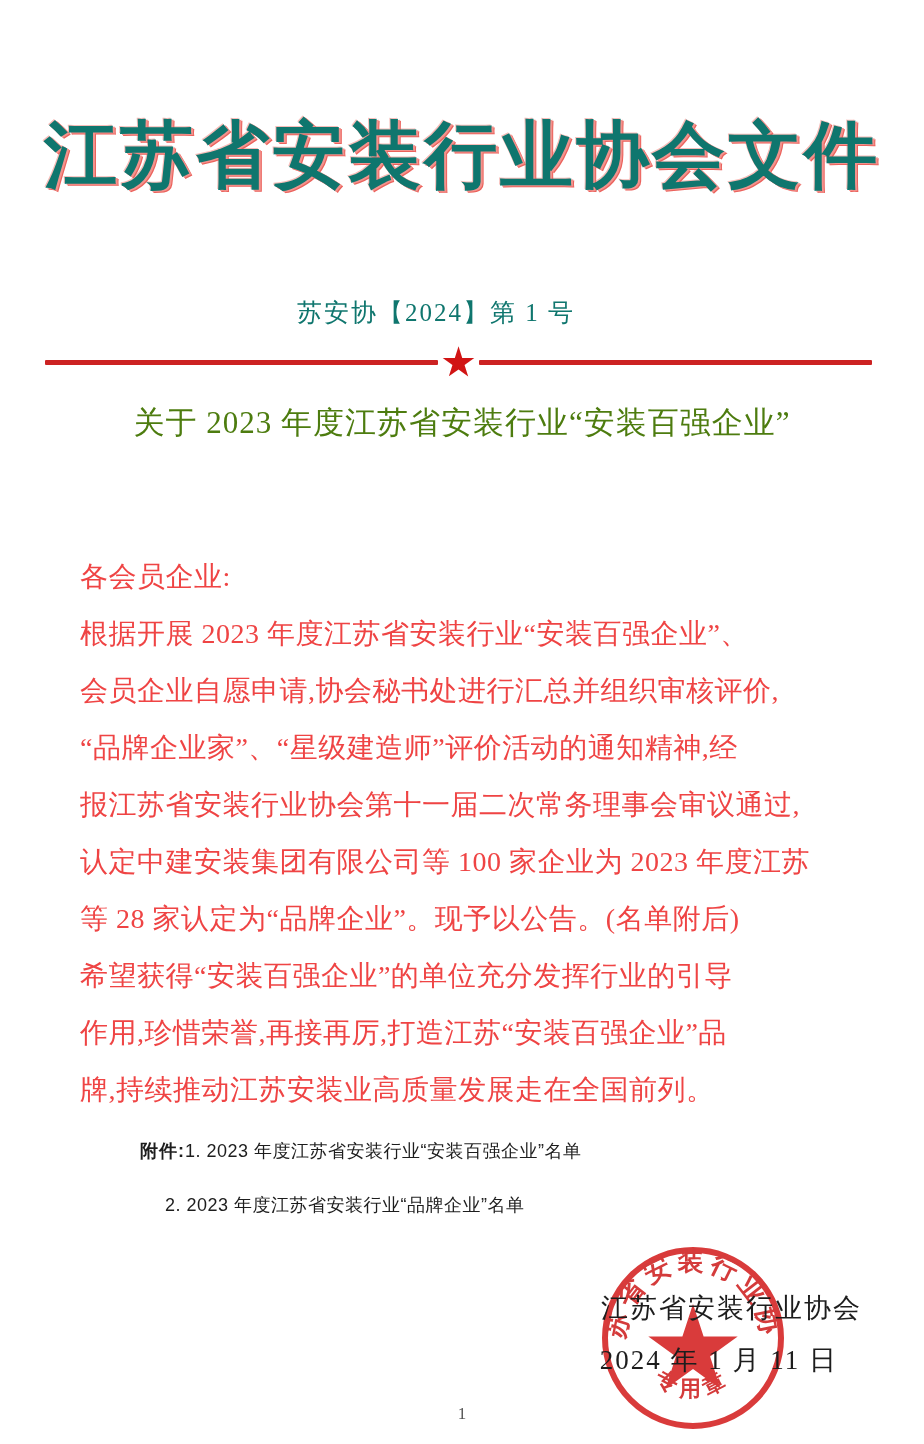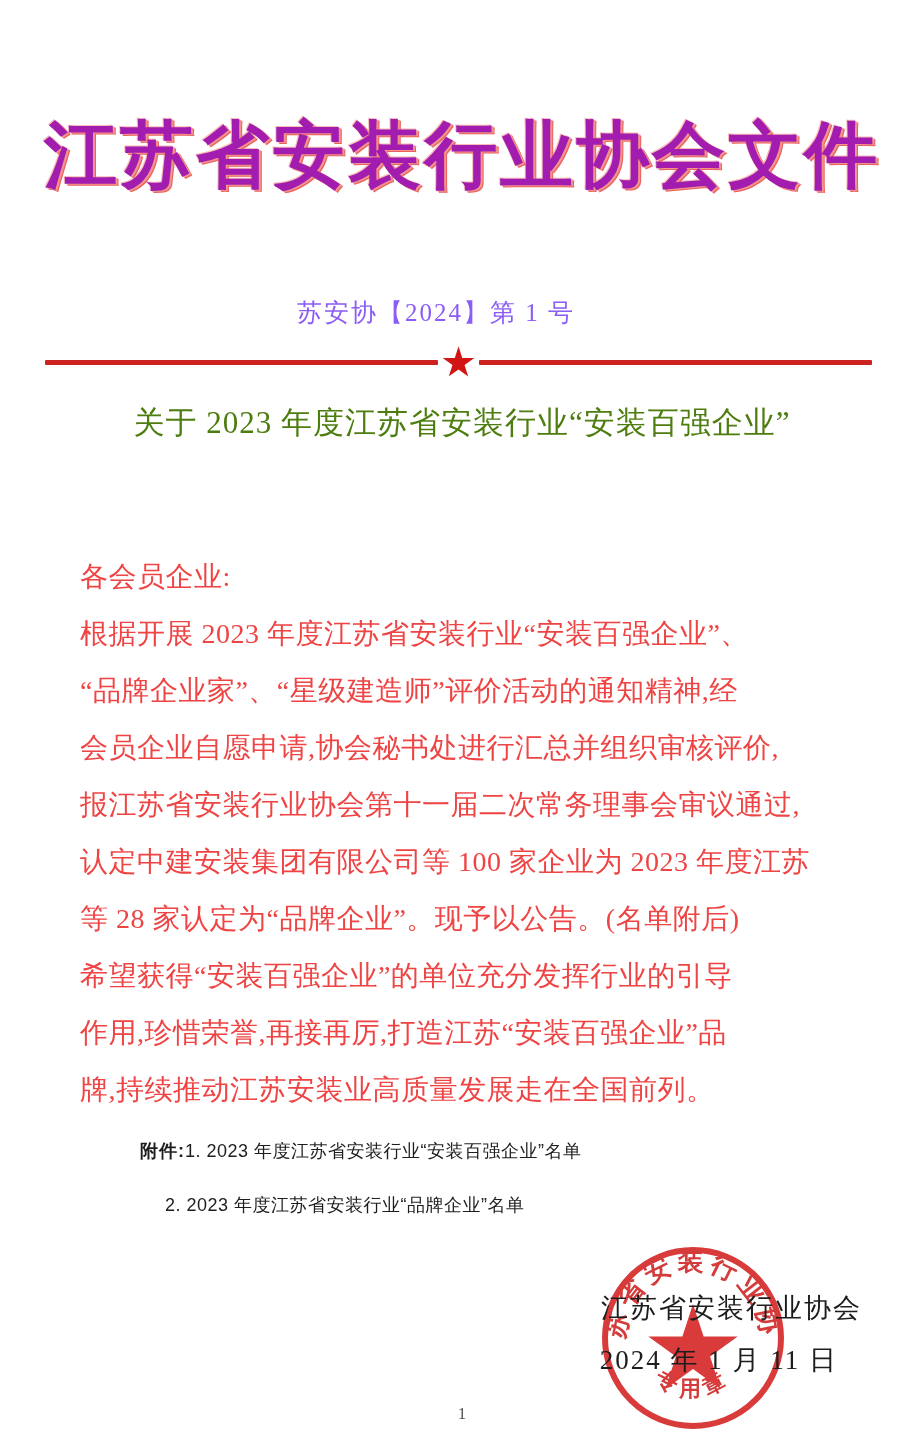--- a/index.html
+++ b/index.html
@@ -29,38 +29,38 @@
     width: 924px;
     text-align: center;
     line-height: 1;
   }
   .masthead-title {
     display: inline-block;
     font-family: "DejaVu Serif", "Liberation Serif", serif;
     font-size: 73px;
     font-weight: 700;
     letter-spacing: 3px;
-    color: #a21caf;
+    color: #0f766e;
     text-shadow:
        2px 1px 0 #f2938e,
        3px 2px 0 #eb625c,
       -1px -1px 0 #f7bdb9;
     white-space: nowrap;
   }
 
   
   .doc-number {
     position: absolute;
     top: 296px;
     left: 0;
     width: 872px;
     text-align: center;
     font-size: 25px;
     letter-spacing: 2px;
-    color: #8b5cf6;
+    color: #0f766e;
     font-family: "Liberation Serif", "DejaVu Serif", serif;
   }
 
   
   .separator {
     position: absolute;
     top: 352px;
     left: 45px;
     width: 827px;
     height: 20px;
@@ -201,22 +201,22 @@
 
   <div class="doc-heading">
     <span class="hl">关于 2023 年度江苏省安装行业“安装百强企业”</span>
   </div>
 
   <div class="body-block">
     <span class="salutation">各会员企业:</span>
 
     <span class="para">
       <span class="ln">根据开展 2023 年度江苏省安装行业“安装百强企业”、</span>
+      <span class="ln">会员企业自愿申请,协会秘书处进行汇总并组织审核评价,</span>
       <span class="ln">“品牌企业家”、“星级建造师”评价活动的通知精神,经</span>
-      <span class="ln">会员企业自愿申请,协会秘书处进行汇总并组织审核评价,</span>
       <span class="ln">报江苏省安装行业协会第十一届二次常务理事会审议通过,</span>
       <span class="ln">认定中建安装集团有限公司等 100 家企业为 2023 年度江苏</span>
       <span class="ln">等 28 家认定为“品牌企业”。现予以公告。(名单附后)</span>
     </span>
 
     <span class="para">
       <span class="ln">希望获得“安装百强企业”的单位充分发挥行业的引导</span>
       <span class="ln">作用,珍惜荣誉,再接再厉,打造江苏“安装百强企业”品</span>
       <span class="ln">牌,持续推动江苏安装业高质量发展走在全国前列。</span>
     </span>

